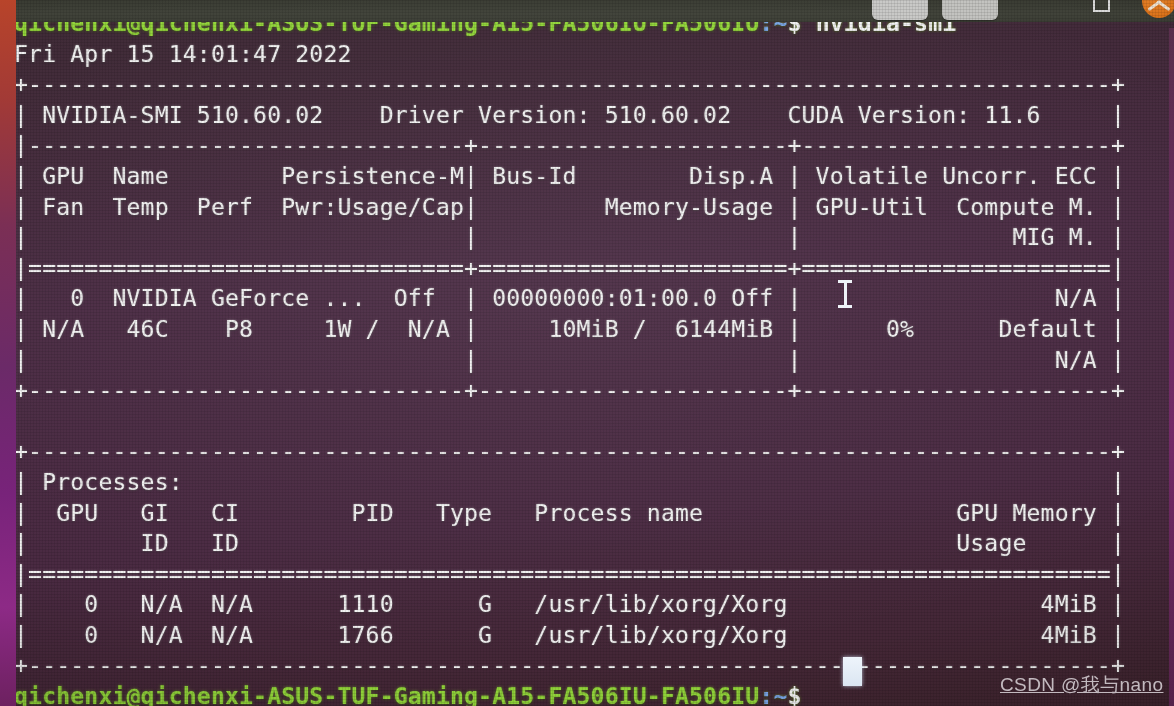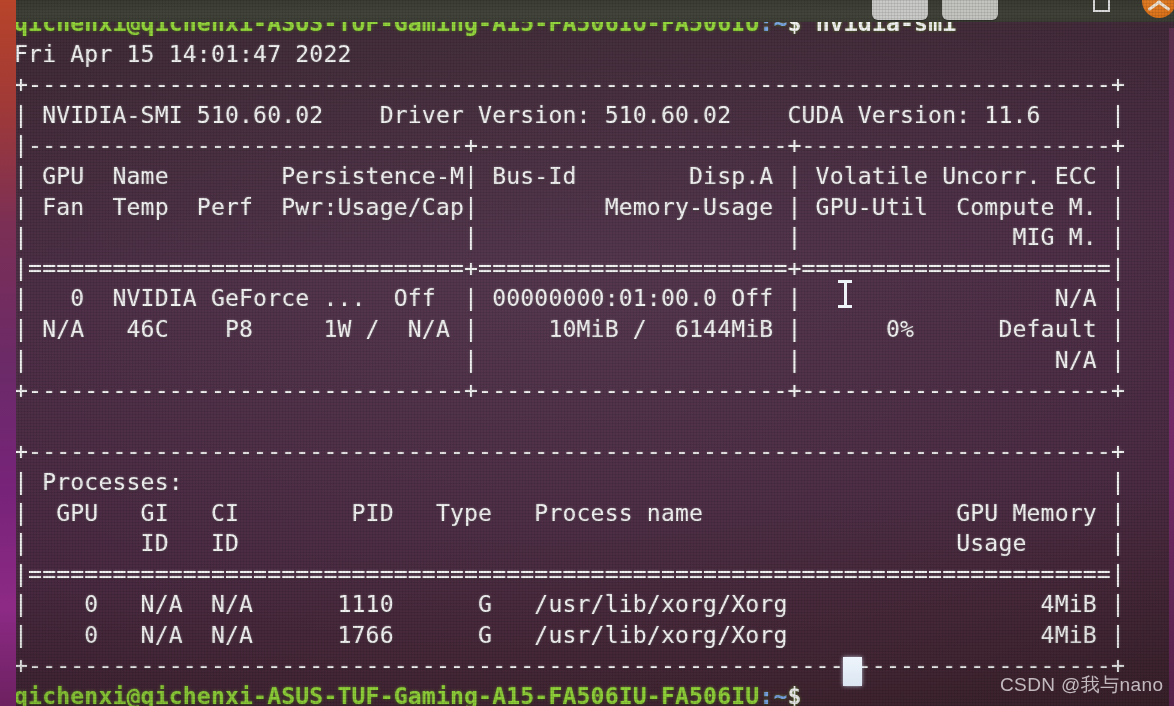--- a/index.html
+++ b/index.html
@@ -163,20 +163,21 @@
   #watermark {
     position: absolute;
     left: 1000px; top: 672px;
     z-index: 9;
     font-family: "Liberation Sans", sans-serif;
     font-size: 19px;
     color: #d6cfd4;
     opacity: .88;
     letter-spacing: .4px;
     white-space: nowrap;
+    text-decoration: underline;
   }
 </style>
 </head>
 <body>
 
 <div id="screen">
 
   <div id="term"></div>
 
   <div id="topbar">

